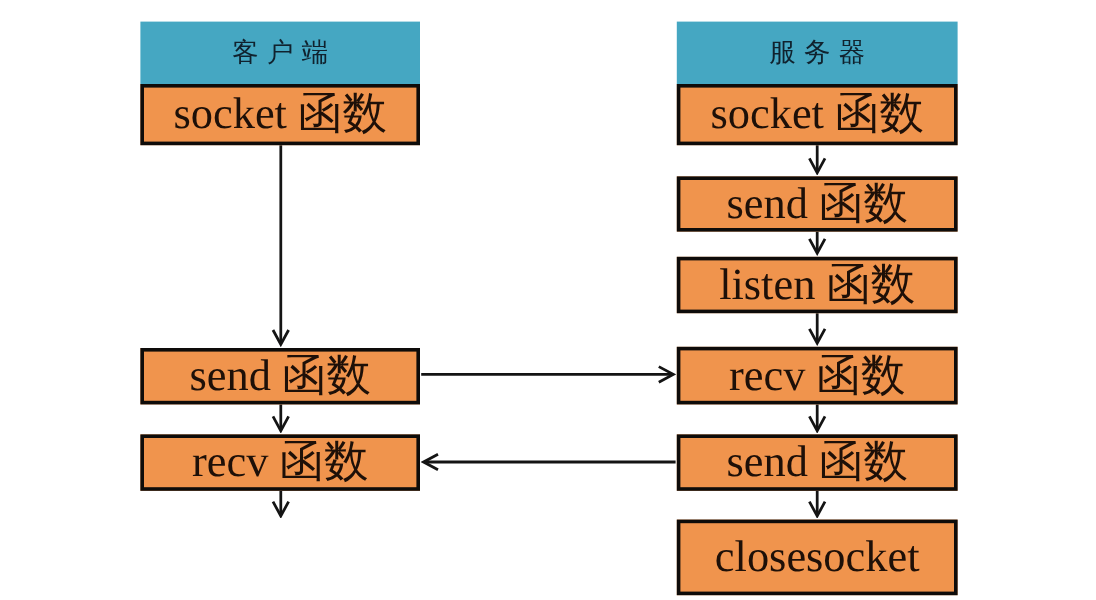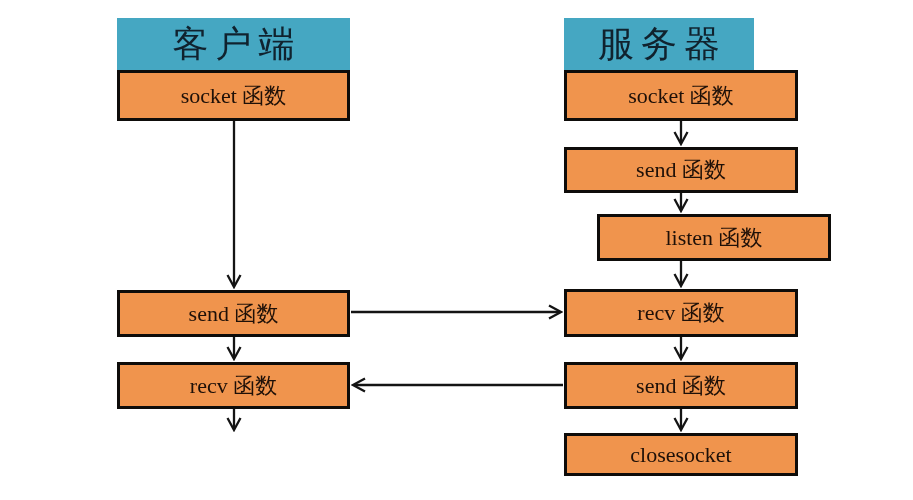--- a/index.html
+++ b/index.html
@@ -14,31 +14,31 @@
   body{background:#ffffff;font-family:"Liberation Serif","DejaVu Serif",serif;}
   .canvas{
     position:relative;
     width:913px;height:500px;
     background:#ffffff;
     overflow:hidden;
   }
   .box{
     position:absolute;
     display:flex;align-items:center;justify-content:center;
-    font-size:22px;
+    font-size:37px;
     color:var(--text);
     text-align:center;
     line-height:1;
   }
   .header{
     background:var(--header-fill);
     color:var(--header-text);
     letter-spacing:7px;
     text-indent:7px; 
-    font-size:36px;
+    font-size:22px;
     text-align:center;
   }
   .node{
     background:var(--node-fill);
     border:3px solid var(--border);
   }
   svg.arrows{
     position:absolute;left:0;top:0;width:913px;height:500px;
     pointer-events:none;
   }
@@ -69,21 +69,21 @@
 
     <line x1="351" y1="312" x2="560" y2="312" marker-end="url(#vhead)"></line>
     <line x1="563" y1="385" x2="354" y2="385" marker-end="url(#vhead)"></line>
   </svg>
 
   <div class="box header" style="left:117px;top:18px;width:233px;height:52px;">客户端</div>
   <div class="box node" style="left:117px;top:70px;width:233px;height:51px;">socket 函数</div>
   <div class="box node" style="left:117px;top:290px;width:233px;height:47px;">send 函数</div>
   <div class="box node" style="left:117px;top:362px;width:233px;height:47px;">recv 函数</div>
 
-  <div class="box header" style="left:564px;top:18px;width:190px;height:52px;">服务器</div>
+  <div class="box header" style="left:564px;top:18px;width:234px;height:52px;">服务器</div>
   <div class="box node" style="left:564px;top:70px;width:234px;height:51px;">socket 函数</div>
   <div class="box node" style="left:564px;top:147px;width:234px;height:46px;">send 函数</div>
-  <div class="box node" style="left:564px;top:214px;width:234px;height:47px;margin-left:33px;">listen 函数</div>
+  <div class="box node" style="left:564px;top:214px;width:234px;height:47px;">listen 函数</div>
   <div class="box node" style="left:564px;top:289px;width:234px;height:48px;">recv 函数</div>
   <div class="box node" style="left:564px;top:362px;width:234px;height:47px;">send 函数</div>
-  <div class="box node" style="left:564px;top:433px;width:234px;height:43px;">closesocket</div>
+  <div class="box node" style="left:564px;top:433px;width:234px;height:63px;">closesocket</div>
 
 </div>
 
 </body></html>

